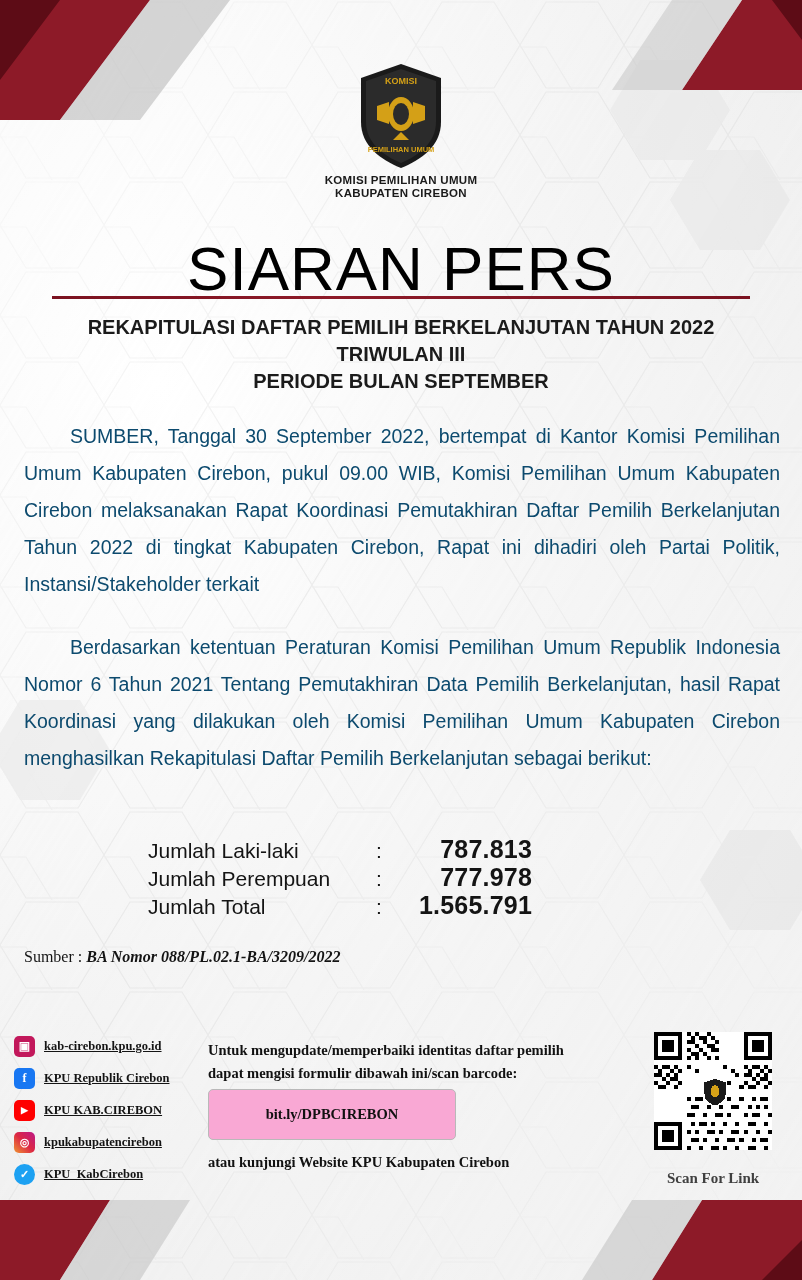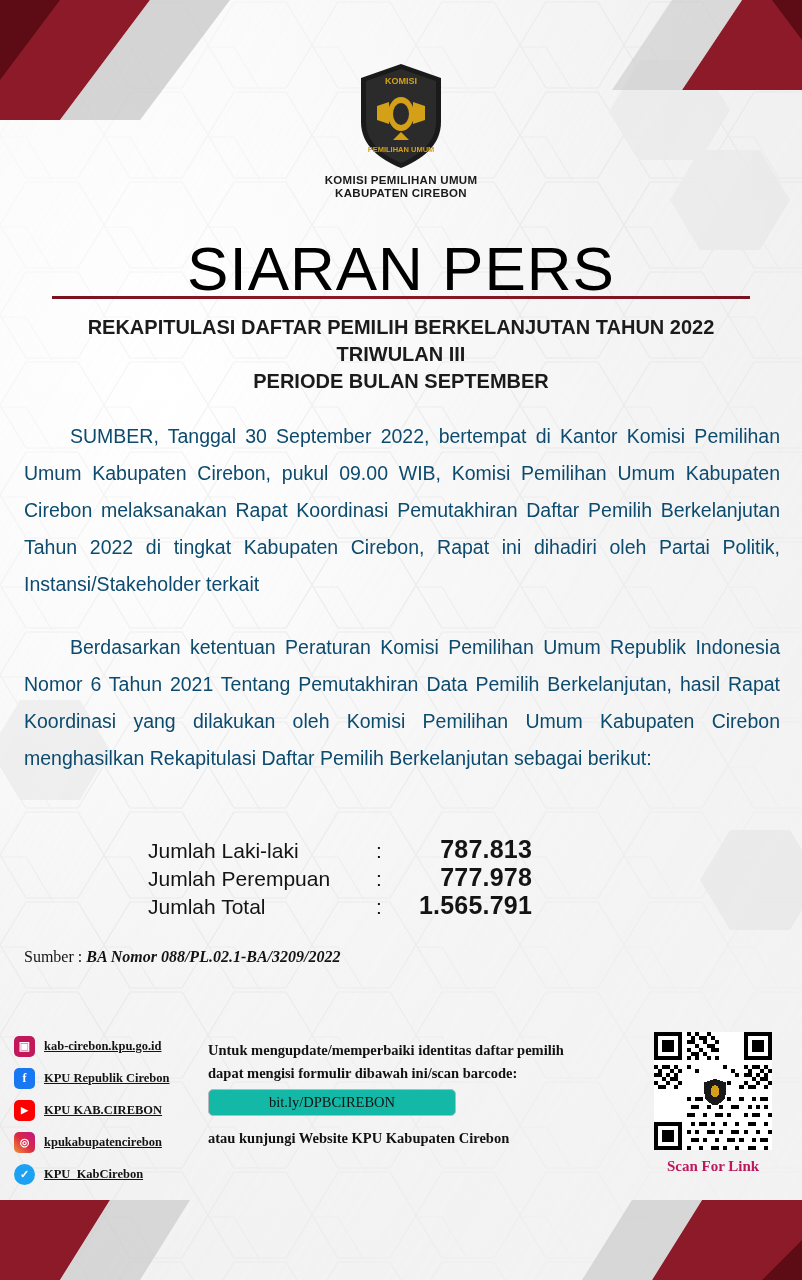--- a/index.html
+++ b/index.html
@@ -194,26 +194,26 @@
     font-weight: bold;
     color: #111;
     line-height: 17px;
     margin-top: 6px;
   }
   .pill {
     margin-top: 7px;
     display: inline-block;
     min-width: 218px;
     text-align: center;
-    background: #14b8a6;
+    background: #f9a8d4;
     border: 1px solid #b9b9b9;
     border-radius: 5px;
-    padding: 4px 14px;
+    padding: 16px 14px;
     font-size: 14.5px;
-    font-weight: normal;
+    font-weight: bold;
     color: #111;
   }
   .update-sub {
     margin-top: 14px;
     font-size: 14.5px;
     font-weight: bold;
     color: #111;
   }
 
   .qr-wrap {
@@ -223,24 +223,24 @@
     text-align: center;
   }
   .qr {
     width: 118px;
     height: 118px;
     background: #fff;
     position: relative;
   }
   .qr svg { display:block; }
   .qr-caption {
-    margin-top: 8px;
+    margin-top: 20px;
     font-size: 15px;
     font-weight: bold;
-    color: #be185d;
+    color: #404040;
     font-family: "Liberation Serif", serif;
   }
 </style>
 </head>
 <body>
 
 <div class="poster">
 
   <div class="bg-base"></div>
 

